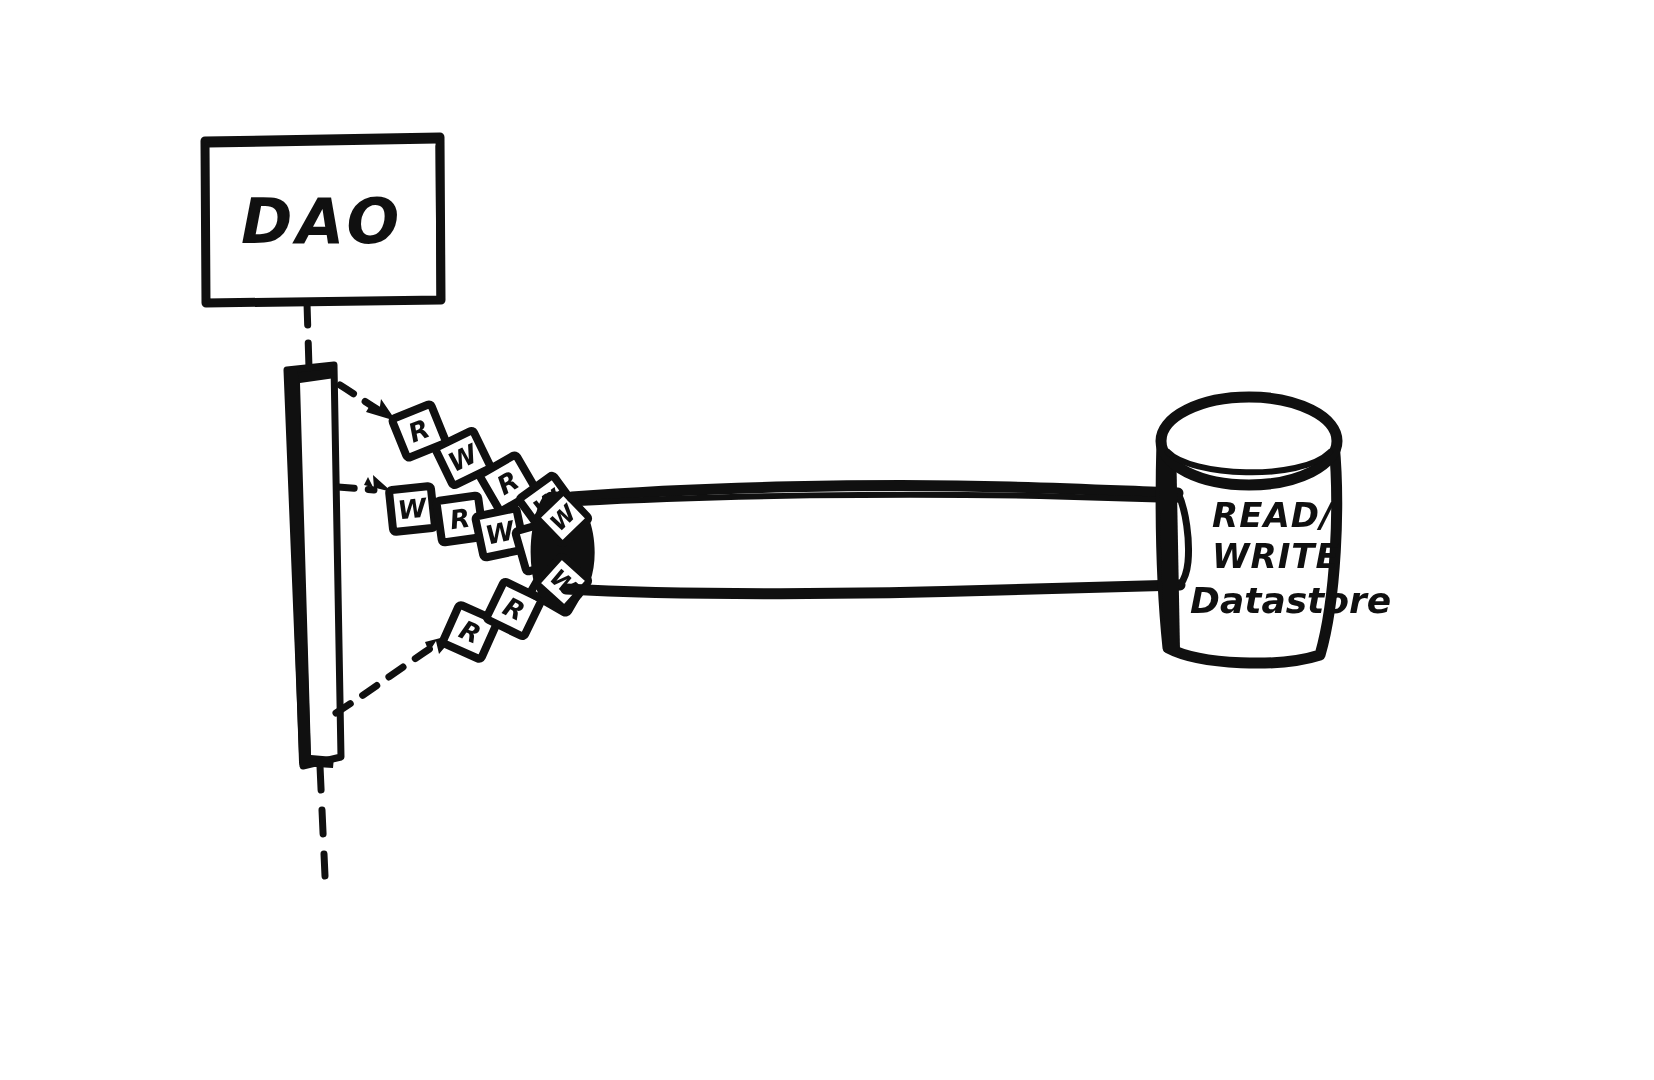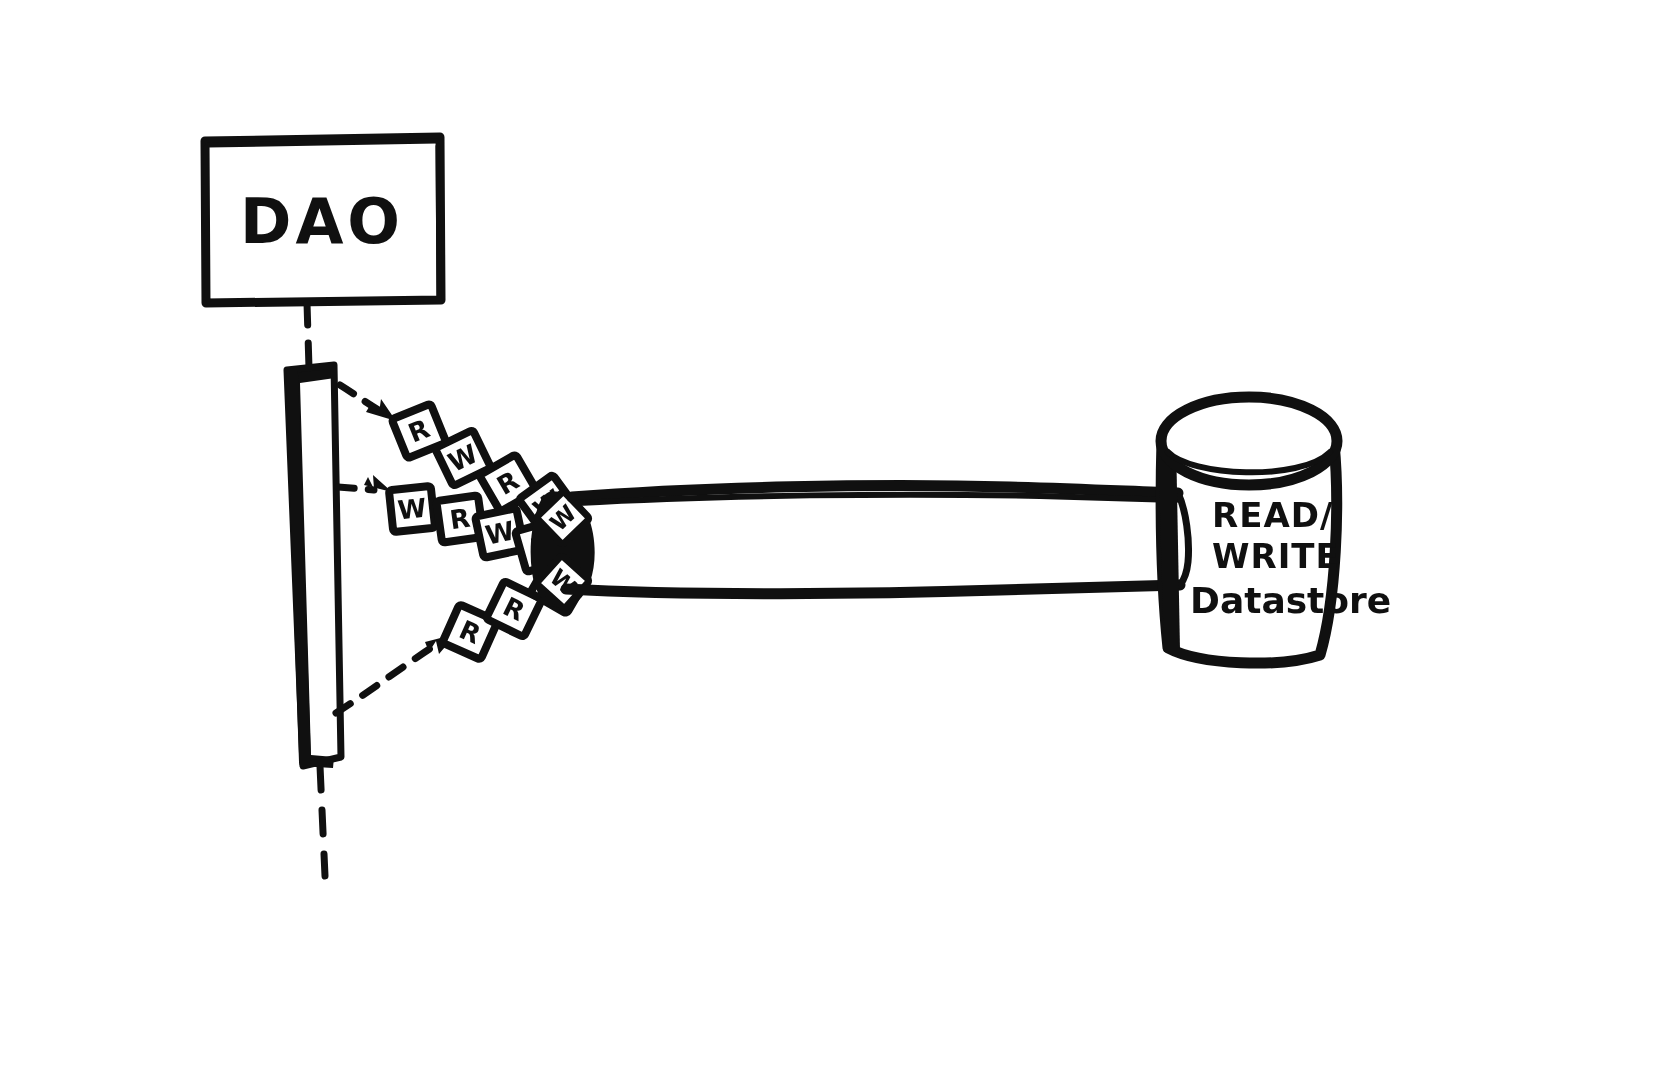--- a/index.html
+++ b/index.html
@@ -12,20 +12,21 @@
     width: 1654px;
     height: 1080px;
     overflow: hidden;
     font-family: "DejaVu Sans", sans-serif;
   }
   #canvas-wrap {
     position: relative;
     width: 1654px;
     height: 1080px;
     background: #c2410c;
+    font-style: italic;
   }
   #sketch {
     display: block;
     width: 1654px;
     height: 1080px;
   }
   .hand-text {
     font-family: "DejaVu Sans", sans-serif;
     font-weight: 700;
     fill: #101010;

